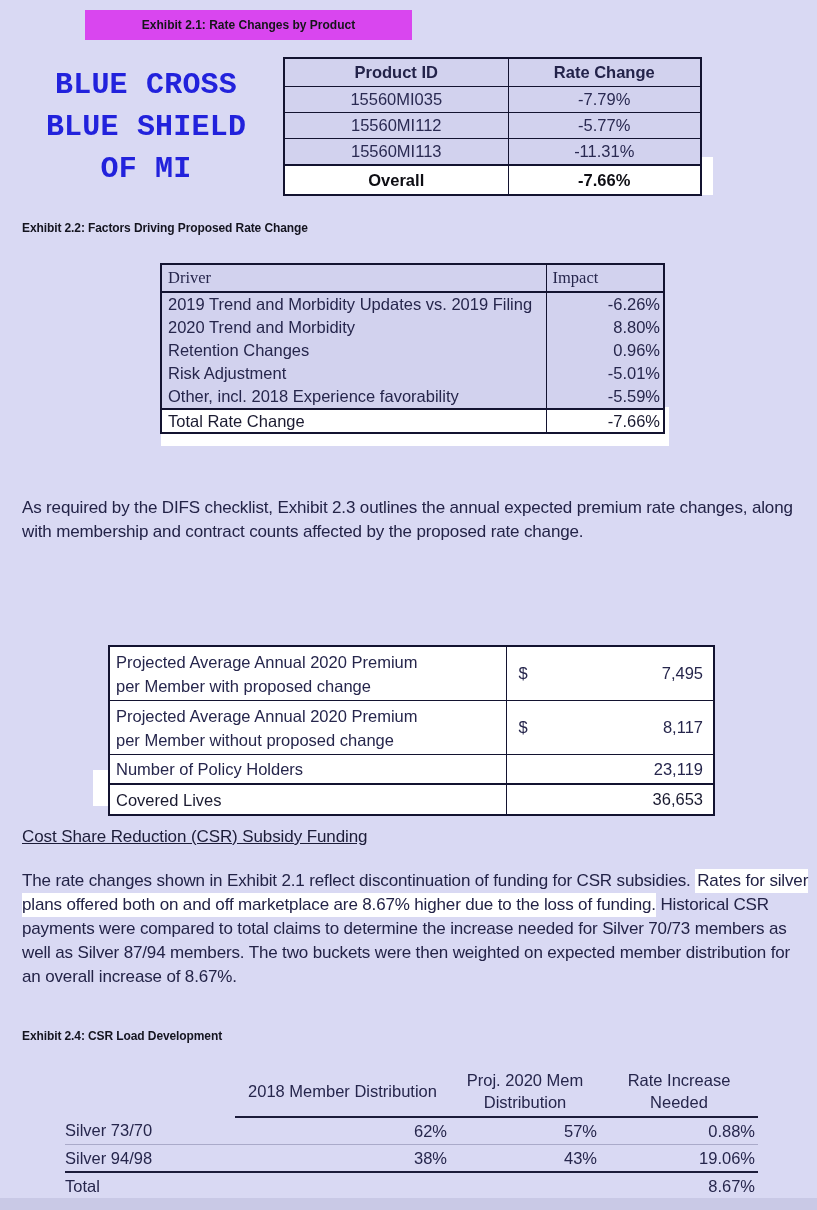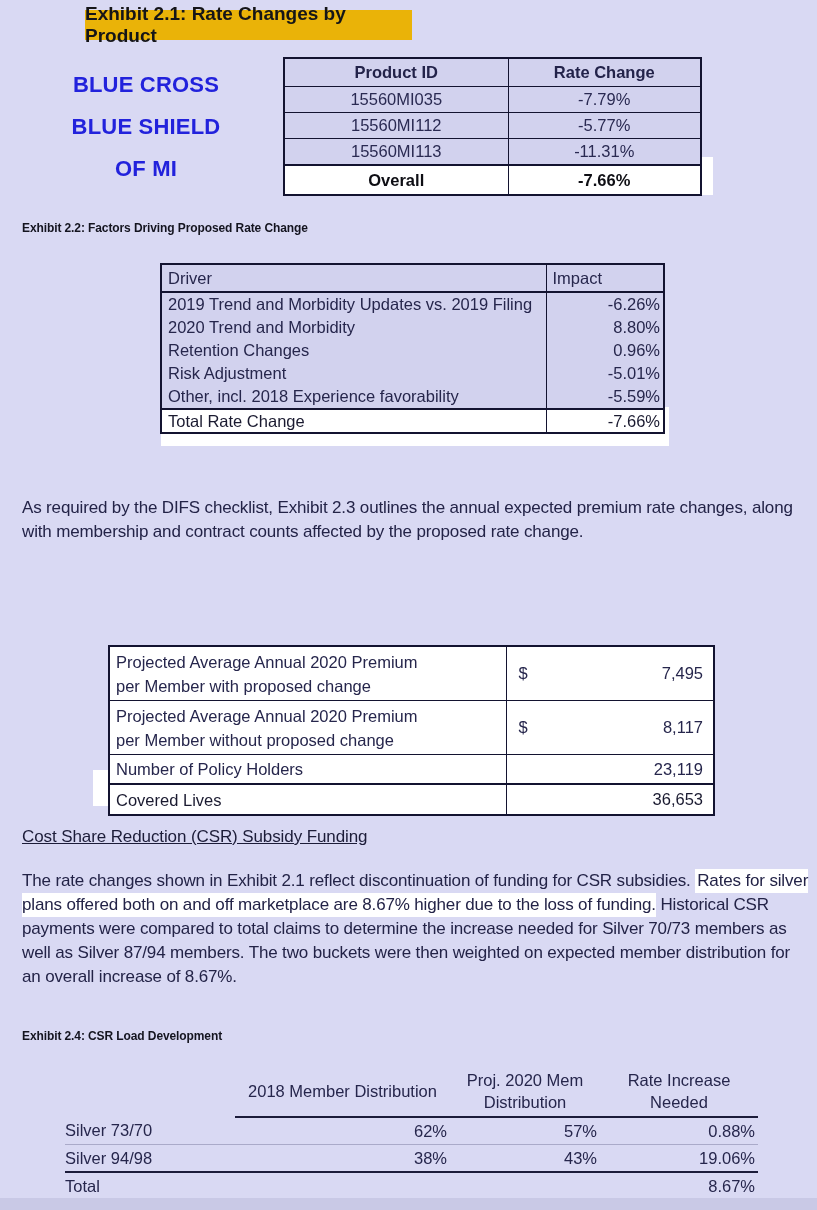--- a/index.html
+++ b/index.html
@@ -14,31 +14,32 @@
   
   .abs{position:absolute;}
   .hl{position:absolute;background:#ffffff;z-index:0;}
   .heading{
     font-size:12px;font-weight:bold;color:#14141f;
     letter-spacing:-0.1px;white-space:nowrap;
   }
   
   .titlebox{
     left:85px;top:10px;width:327px;height:30px;
-    background:#eab308;
+    background:#d946ef;
     display:flex;align-items:center;justify-content:center;
-    font-size:19px;font-weight:bold;color:#151518;
+    font-size:12px;font-weight:bold;color:#151518;
     z-index:1;
   }
   .logo{
     left:15px;top:64px;width:262px;
     text-align:center;
-    font-size:22px;font-weight:bold;line-height:42px;
+    font-size:30px;font-weight:bold;line-height:42px;
     color:#2222dc;letter-spacing:0.2px;
     z-index:1;
+    font-family:Liberation Mono, monospace;
   }
   table{border-collapse:collapse;table-layout:fixed;z-index:1;}
   .t1{
     left:283px;top:57px;width:417px;
     background:#d2d2ee;
     border:2px solid #131330;
     font-size:16.5px;
   }
   .t1 th{font-weight:bold;color:#23234a;height:27px;padding:0;text-align:center;}
   .t1 td{height:25px;padding:0;text-align:center;color:#2a2a52;}
@@ -49,21 +50,21 @@
     font-weight:bold;color:#0e0e14;height:28px;
   }
   
   .t2{
     left:160px;top:263px;width:503px;
     background:#d2d2ee;
     border:2px solid #131330;
     font-size:16.5px;
   }
   .t2 th{font-weight:normal;color:#26264c;height:26px;padding:0 0 0 6px;text-align:left;
-         border-bottom:2px solid #131330;}
+         border-bottom:2px solid #131330;font-family:Liberation Serif, serif;}
   .t2 td{height:23px;padding:0;color:#26264c;}
   .t2 td.lbl{padding-left:6px;text-align:left;}
   .t2 td.val{padding-right:3px;text-align:right;}
   .t2 .c2{border-left:1.5px solid #131330;}
   .t2 .total td{
     background:#ffffff;border-top:2.5px solid #131330;height:22px;color:#1a1a30;
   }
   
   .para{
     font-size:17px;line-height:24px;letter-spacing:-0.15px;

